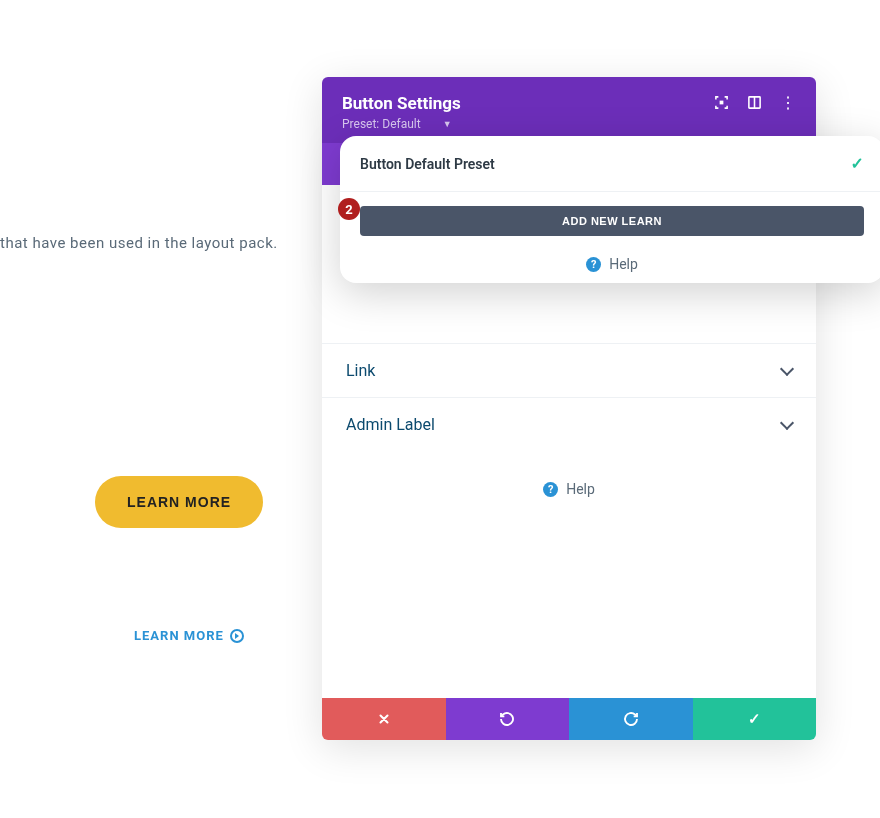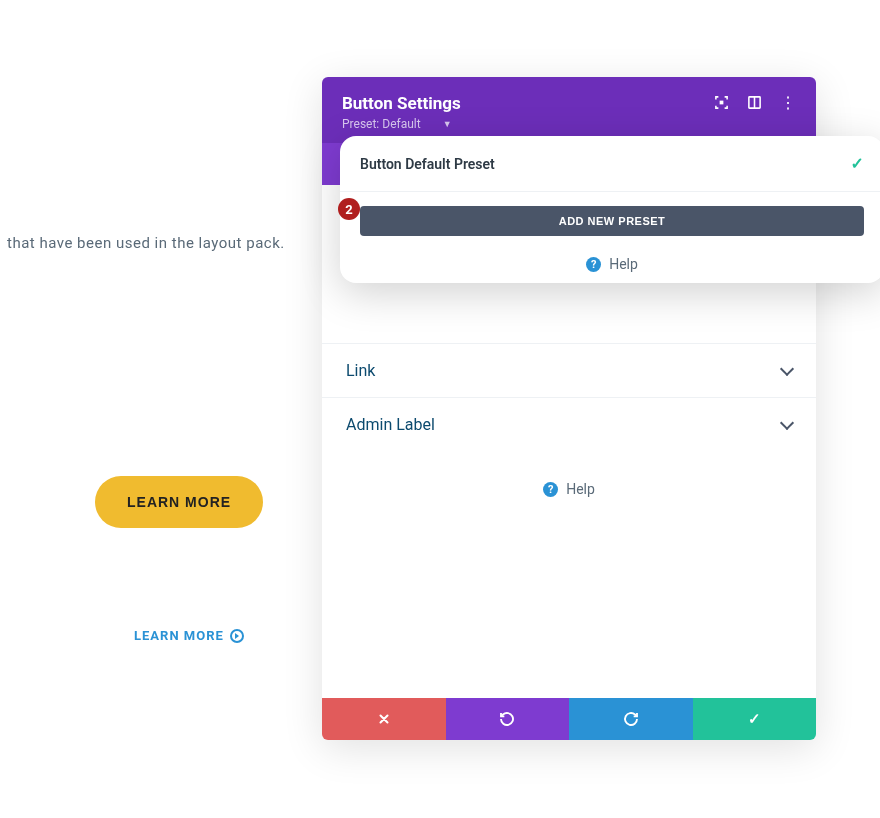--- a/index.html
+++ b/index.html
@@ -6,21 +6,21 @@
     body {
       font-family: -apple-system, BlinkMacSystemFont, "Segoe UI", Roboto, "Open Sans", sans-serif;
       background: #fff;
       width: 880px;
       height: 818px;
       position: relative;
       overflow: hidden;
     }
     .bg-text {
       position: absolute;
-      left: 7px;
+      left: 0;
       top: 234px;
       color: #5a6a78;
       font-size: 15px;
       letter-spacing: 0.5px;
     }
     .learn-more-btn {
       position: absolute;
       left: 95px;
       top: 476px;
       background: #f0bb2f;
@@ -350,19 +350,19 @@
   </div>
 </div>
 
 <div class="dropdown-card">
   <div class="dropdown-row">
     <span>Button Default Preset</span>
     <span class="preset-check">✓</span>
   </div>
   <div class="dropdown-actions">
     <div class="step-badge">2</div>
-    <button class="dark-btn">ADD NEW PRESET</button>
+    <button class="dark-btn">ADD NEW LEARN</button>
   </div>
   <div class="help-row">
     <span class="help-icon">?</span>
     <span>Help</span>
   </div>
 </div>
 
 </body></html>

